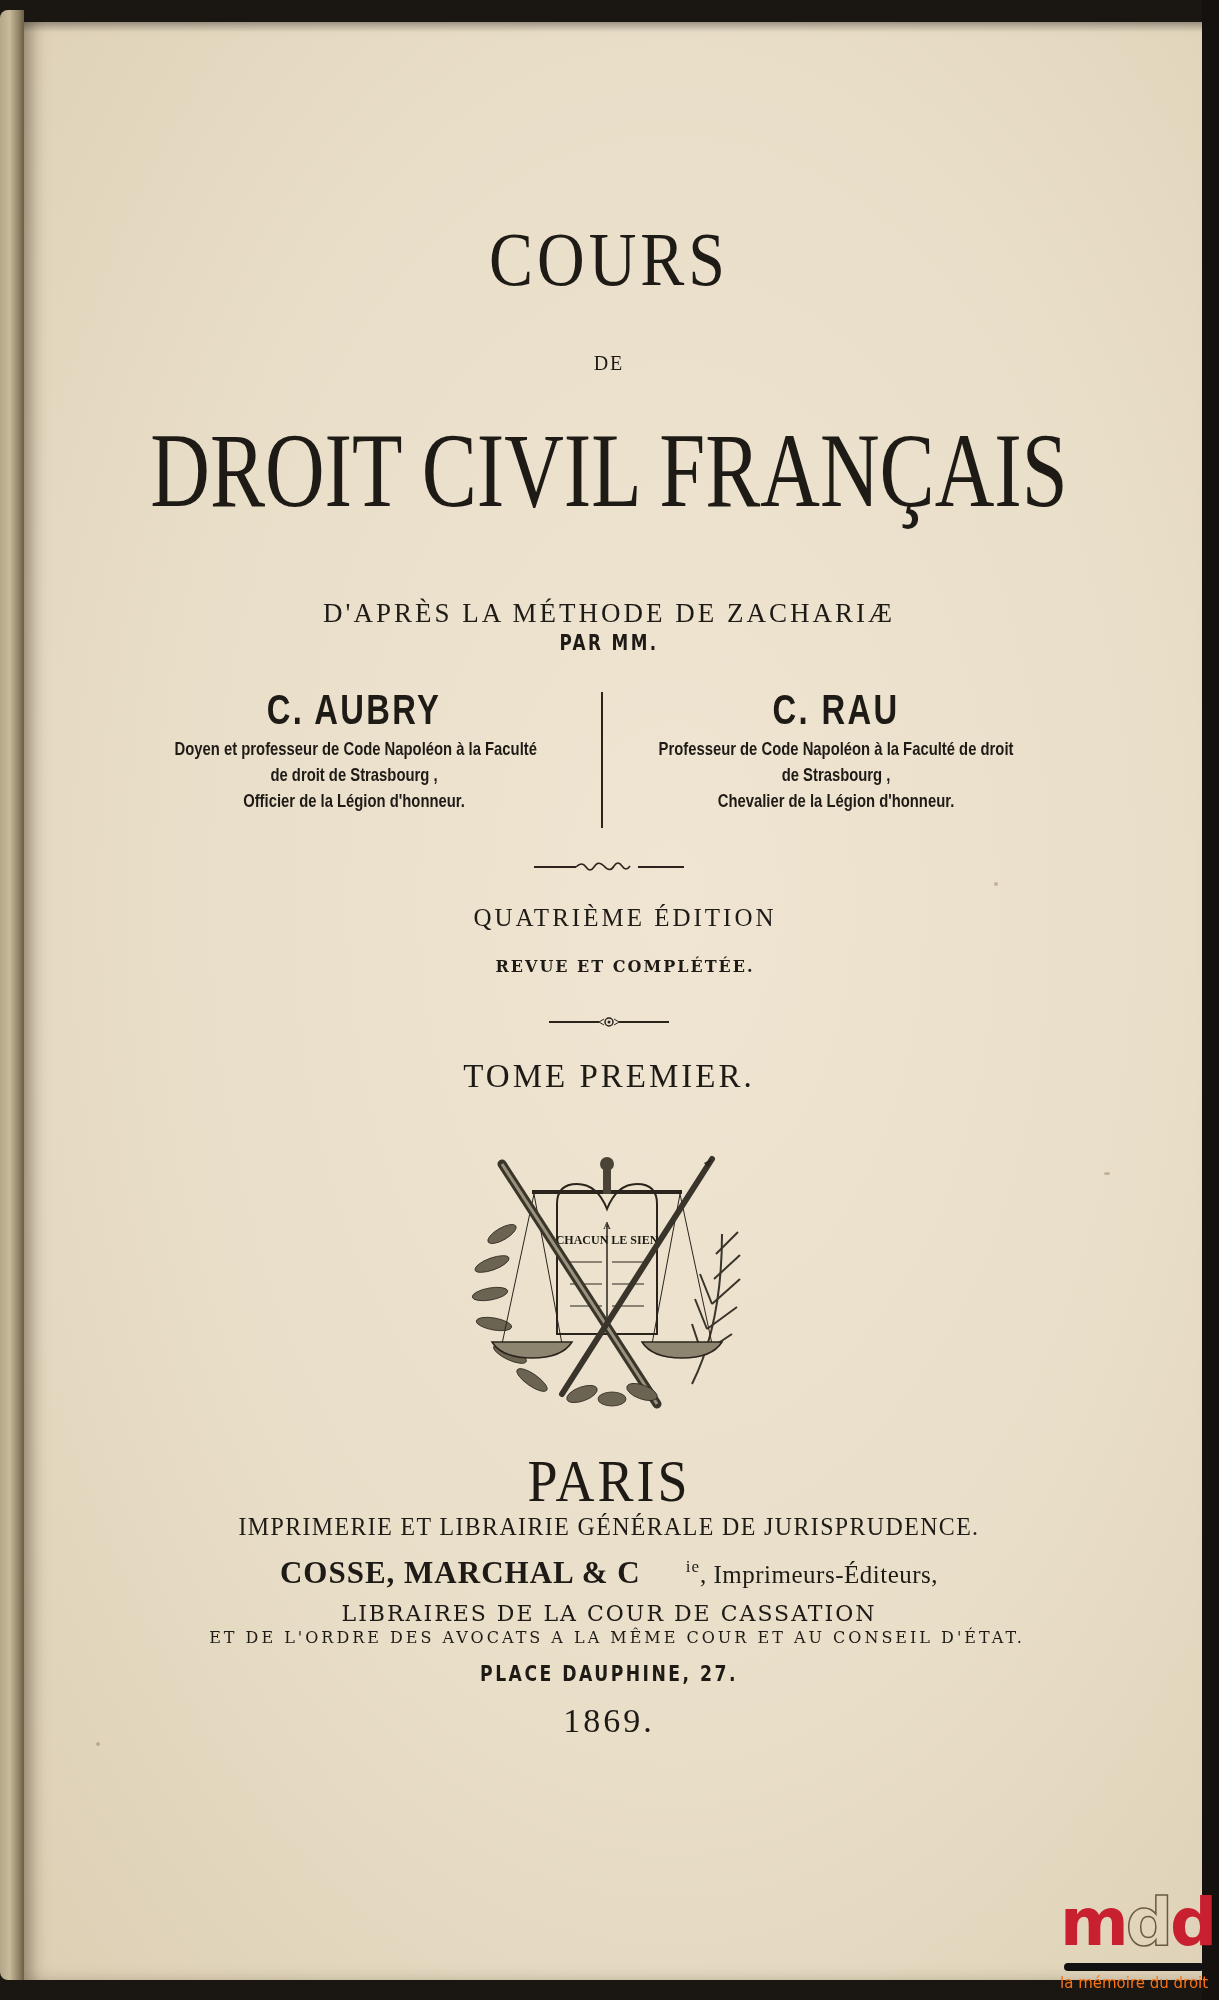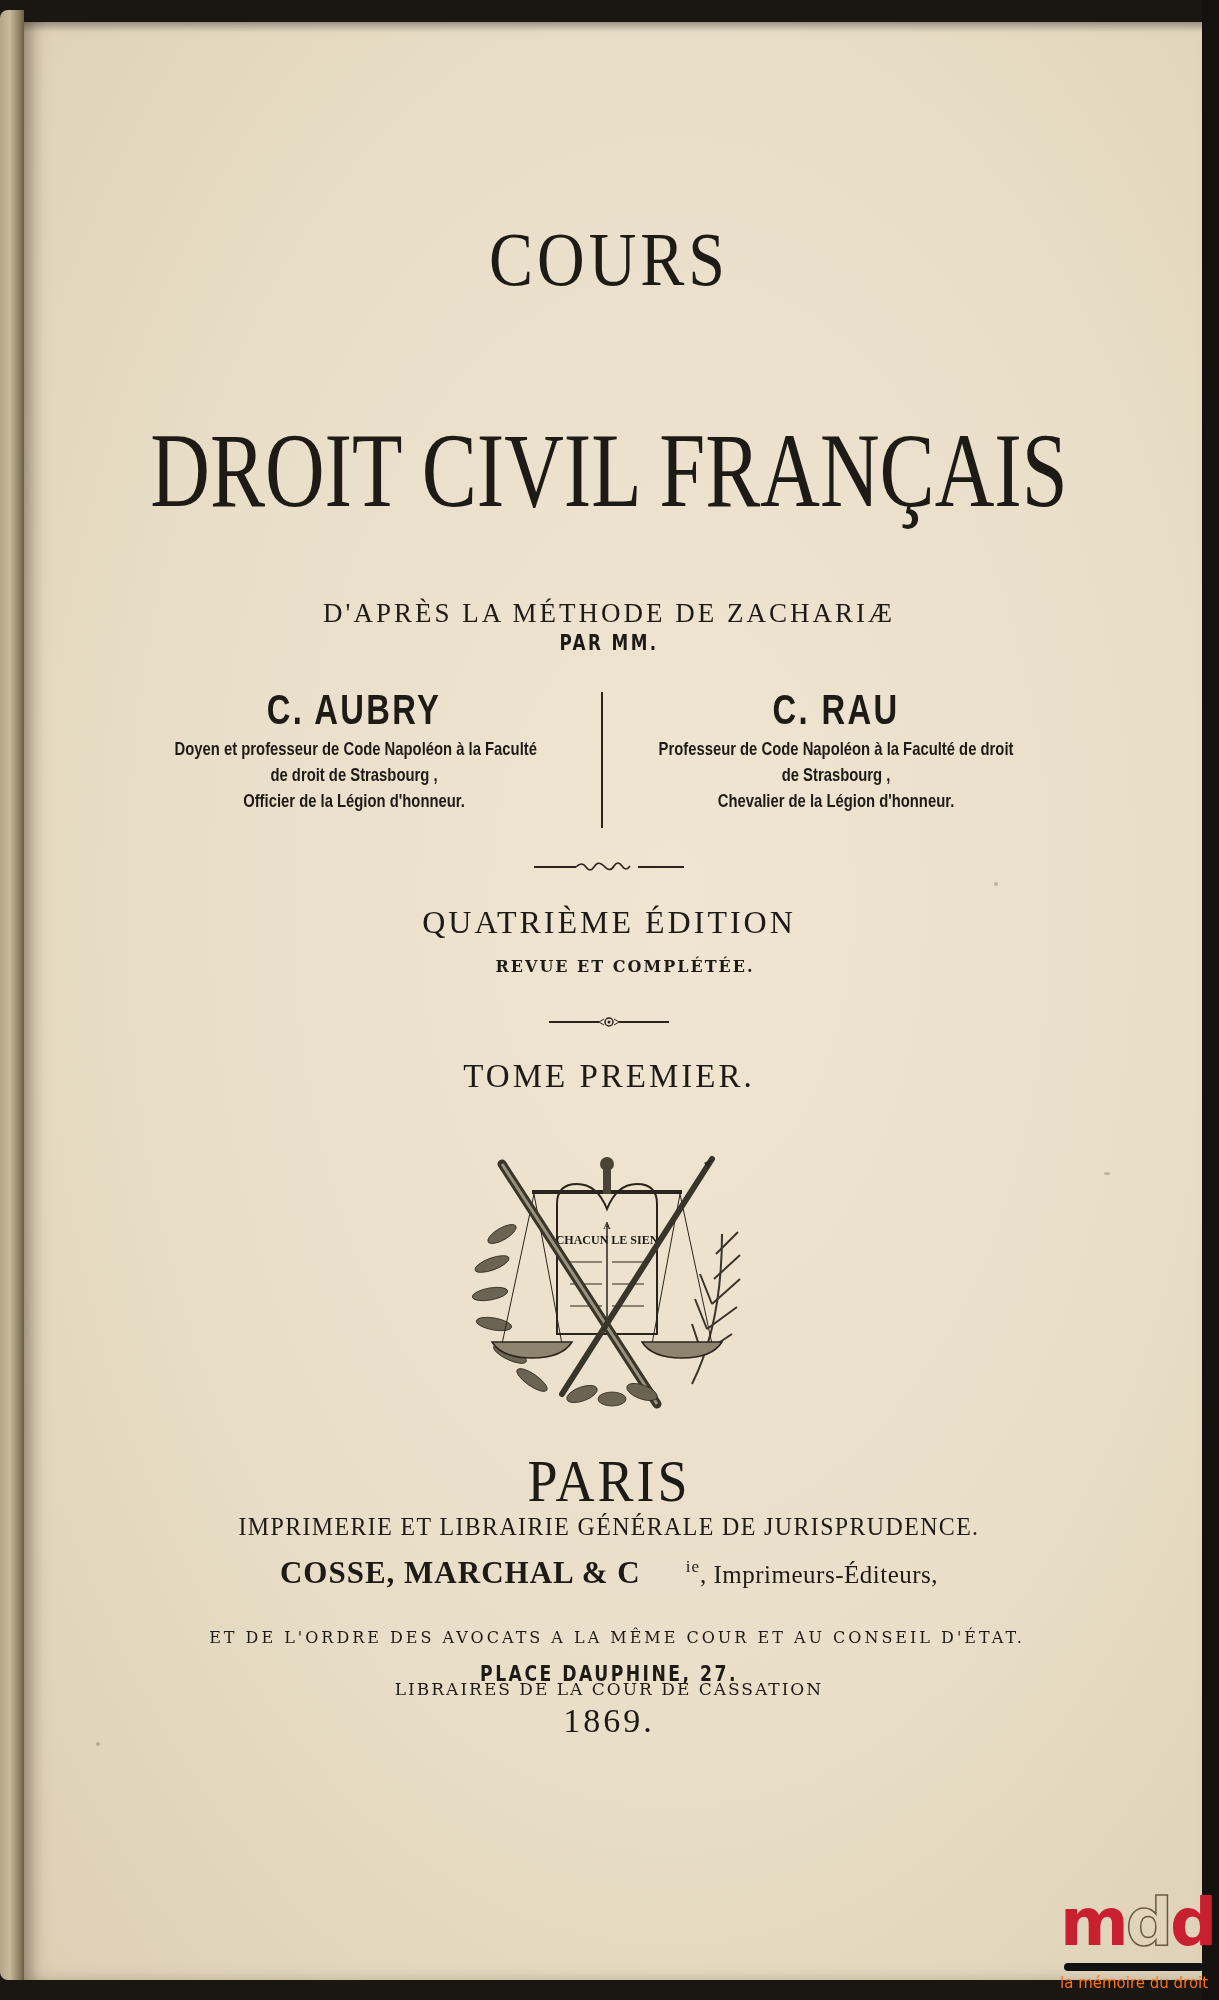--- a/index.html
+++ b/index.html
@@ -33,31 +33,31 @@
     .authors { position: absolute; top: 662px; left: 100px; width: 940px; height: 150px; }
     .author { position: absolute; top: 0; width: 460px; text-align: center; }
     .author.left { left: 0; }
     .author.right { left: 482px; }
     .author-name { font-family: "Liberation Sans", sans-serif; font-weight: bold; font-size: 42px; letter-spacing: 3px; transform: scaleX(0.78); line-height: 52px; }
     .author-line { font-family: "Liberation Sans", sans-serif; font-weight: bold; font-size: 19px; line-height: 26px; transform: scaleX(0.78); white-space: nowrap; }
     .divider-v { position: absolute; left: 477px; top: 8px; width: 2px; height: 136px; background: #2a241d; }
     .ornament { position: absolute; left: 0; width: 1170px; display: flex; justify-content: center; }
     .orn1 { top: 838px; }
     .orn2 { top: 994px; }
-    .t-edition { top: 882px; font-size: 32px; letter-spacing: 3px; font-family: "Liberation Serif", serif; }
+    .t-edition { top: 882px; font-size: 25px; letter-spacing: 3px; font-family: "Liberation Serif", serif; padding-left: 16px; }
     .t-revue { top: 935px; font-size: 16px; letter-spacing: 2px; font-family: "DejaVu Serif", serif; font-weight: bold; padding-left: 16px; }
     .t-tome { top: 1036px; font-size: 33px; letter-spacing: 3px; font-family: "Liberation Serif", serif; }
     .emblem { position: absolute; left: 438px; top: 1112px; width: 290px; height: 290px; }
     .t-paris { top: 1428px; font-size: 54px; letter-spacing: 3px; font-family: "Liberation Serif", serif; transform: scaleY(1.1); }
     .t-imprimerie { top: 1490px; font-size: 26px; letter-spacing: 1.5px; font-family: "Liberation Serif", serif; transform: scaleX(0.92); }
     .t-cosse { top: 1533px; font-size: 31px; font-family: "Liberation Serif", serif; letter-spacing: 1px; white-space: nowrap; }
     .t-cosse .bold { font-weight: bold; }
     .t-cosse sup { font-size: 17px; margin-left: 45px; }
     .t-cosse .sc { font-size: 25px; letter-spacing: 0.5px; }
-    .t-libraires { top: 1657px; font-size: 17px; letter-spacing: 2px; font-family: "DejaVu Serif", serif; }
+    .t-libraires { top: 1579px; font-size: 22px; letter-spacing: 2px; font-family: "DejaVu Serif", serif; }
     .t-ordre { top: 1606px; font-size: 16px; letter-spacing: 3px; font-family: "DejaVu Serif", serif; white-space: nowrap; padding-left: 8px; }
     .t-place { top: 1640px; font-size: 21px; letter-spacing: 3px; font-family: "DejaVu Sans", sans-serif; font-weight: bold; transform: scaleX(0.82); }
     .t-year { top: 1680px; font-size: 34px; letter-spacing: 3px; font-family: "Liberation Serif", serif; }
     .logo { position: absolute; left: 1060px; top: 1888px; width: 159px; height: 112px; }
     .logo-mdd { position: absolute; left: 0; top: 0; font-family: "DejaVu Sans", sans-serif; font-size: 66px; font-weight: bold; color: #c8202f; letter-spacing: -3px; line-height: 70px; }
     .logo-mdd .outline { color: transparent; -webkit-text-stroke: 1.5px #6a5a44; }
     .logo-bar { position: absolute; left: 4px; top: 75px; width: 140px; height: 8px; background: #111; border-radius: 4px; }
     .logo-tag { position: absolute; left: 0; top: 86px; font-family: "DejaVu Sans", sans-serif; font-size: 15px; color: #f97316; white-space: nowrap; }
     .right-edge { position: absolute; right: 0; top: 0; width: 17px; height: 2000px; background: #15110e; }
     .stain { position: absolute; border-radius: 50%; background: rgba(120,95,60,0.35); }
@@ -66,20 +66,21 @@
 <body>
 
 <div class="page-edge-left"></div>
 
 <div class="page">
   <div class="stain" style="left:1080px;top:1150px;width:6px;height:3px;"></div>
   <div class="stain" style="left:72px;top:1720px;width:4px;height:4px;"></div>
   <div class="stain" style="left:970px;top:860px;width:4px;height:4px;"></div>
 
   <div class="center t-cours">COURS</div>
+  <div class="center t-de">DE</div>
   <div class="center t-main">DROIT CIVIL FRANÇAIS</div>
   <div class="center t-methode">D'APRÈS LA MÉTHODE DE ZACHARIÆ</div>
   <div class="center t-par">PAR MM.</div>
 
   <div class="authors">
     <div class="author left">
       <div class="author-name">C. AUBRY</div>
       <div class="author-line">Doyen et professeur de Code Napoléon à la Faculté</div>
       <div class="author-line">de droit de Strasbourg ,</div>
       <div class="author-line">Officier de la Légion d'honneur.</div>

